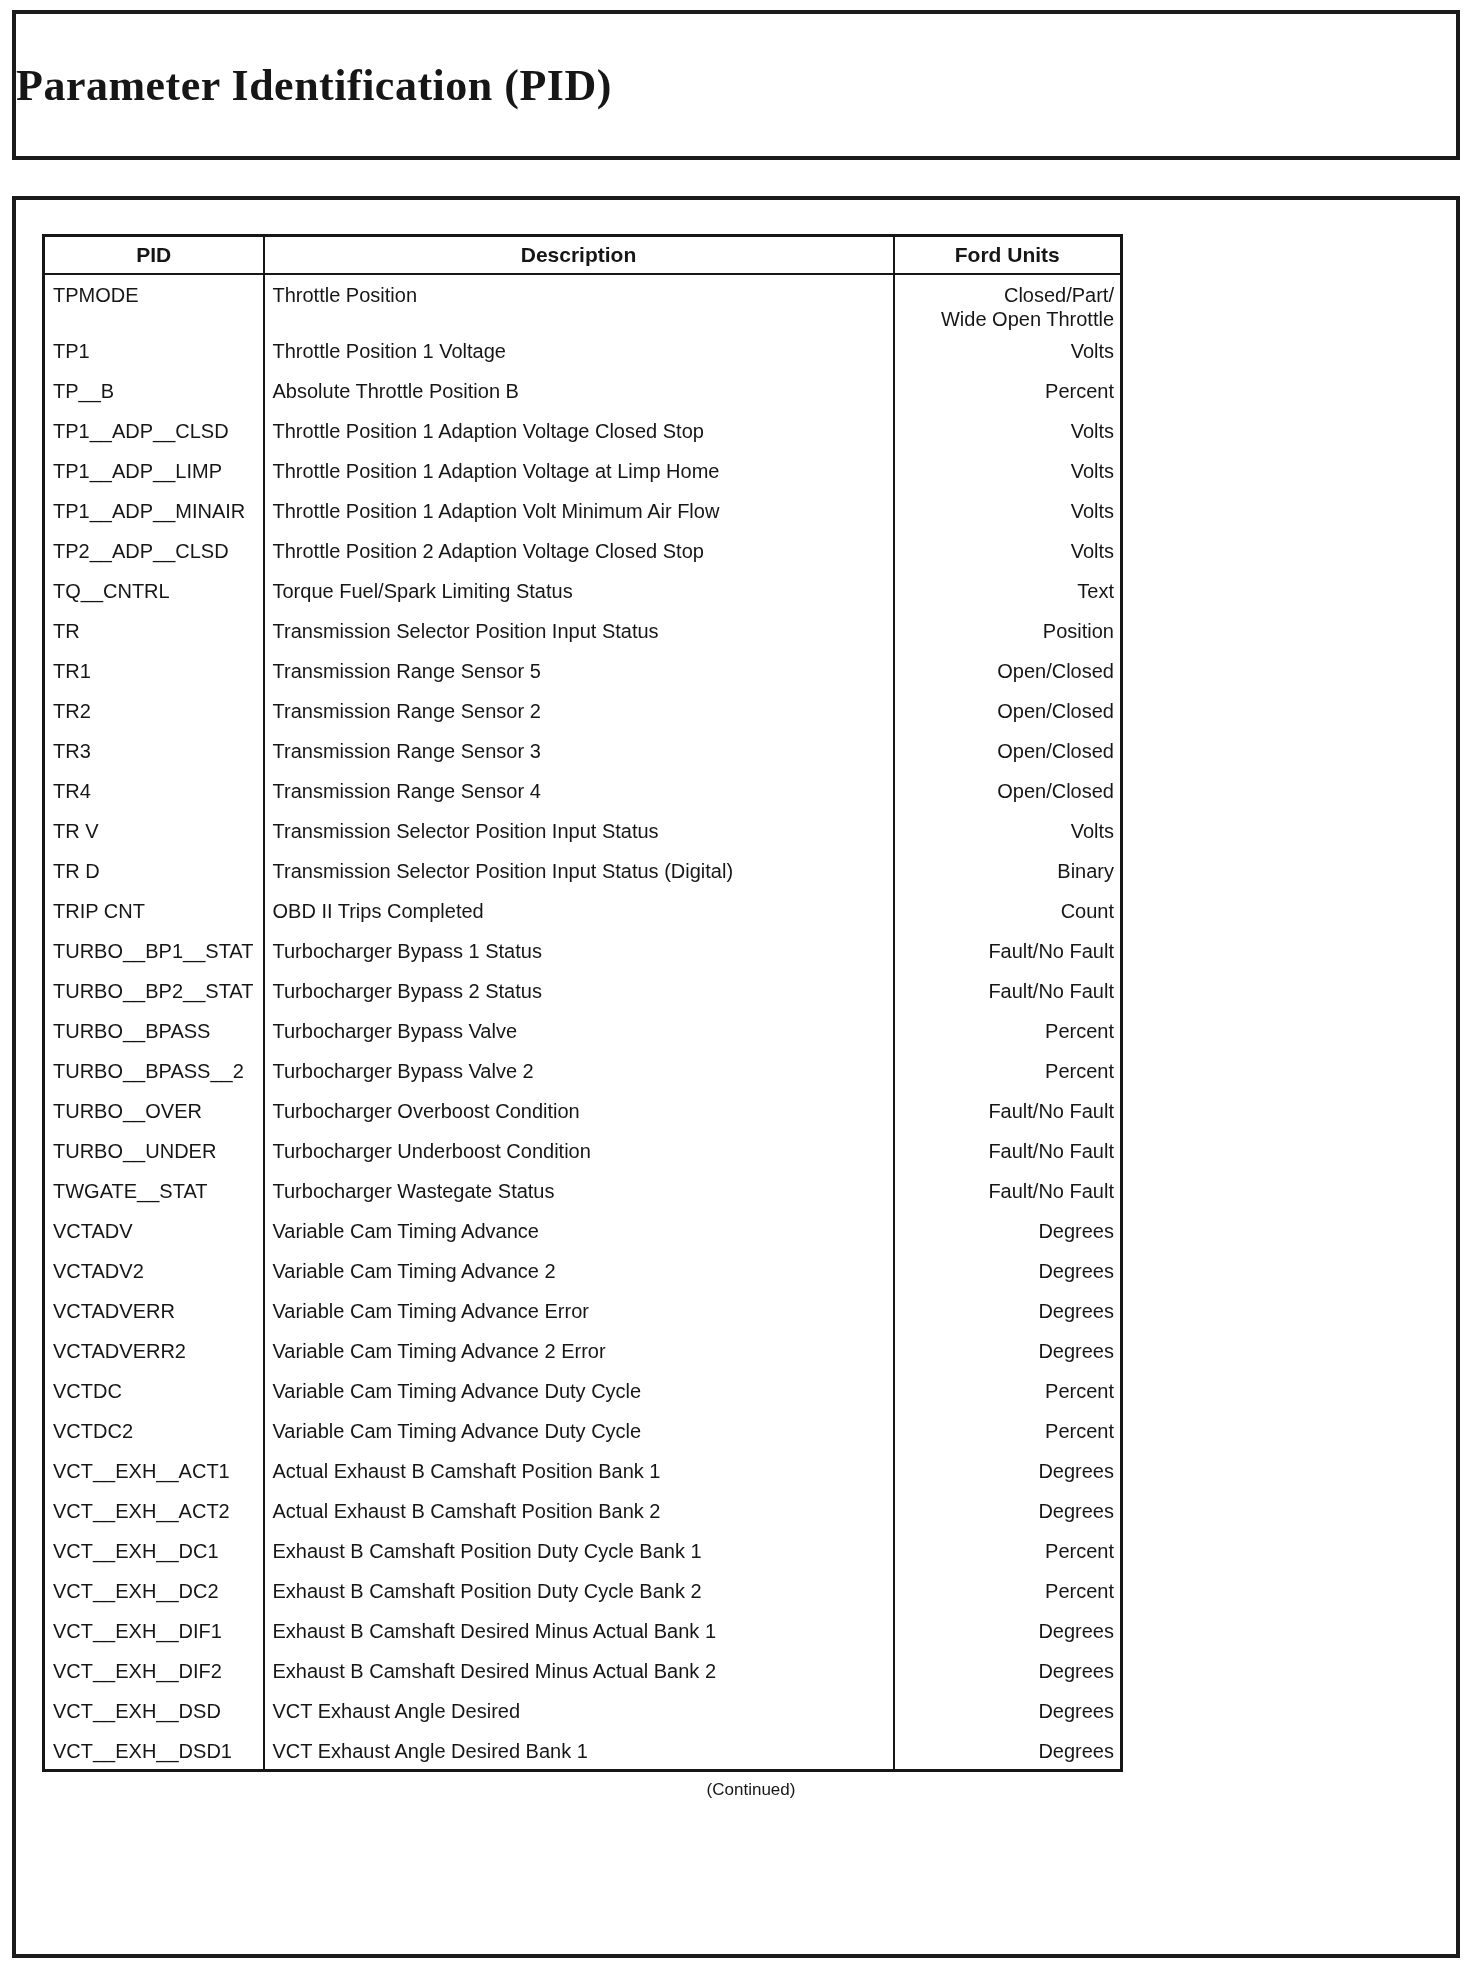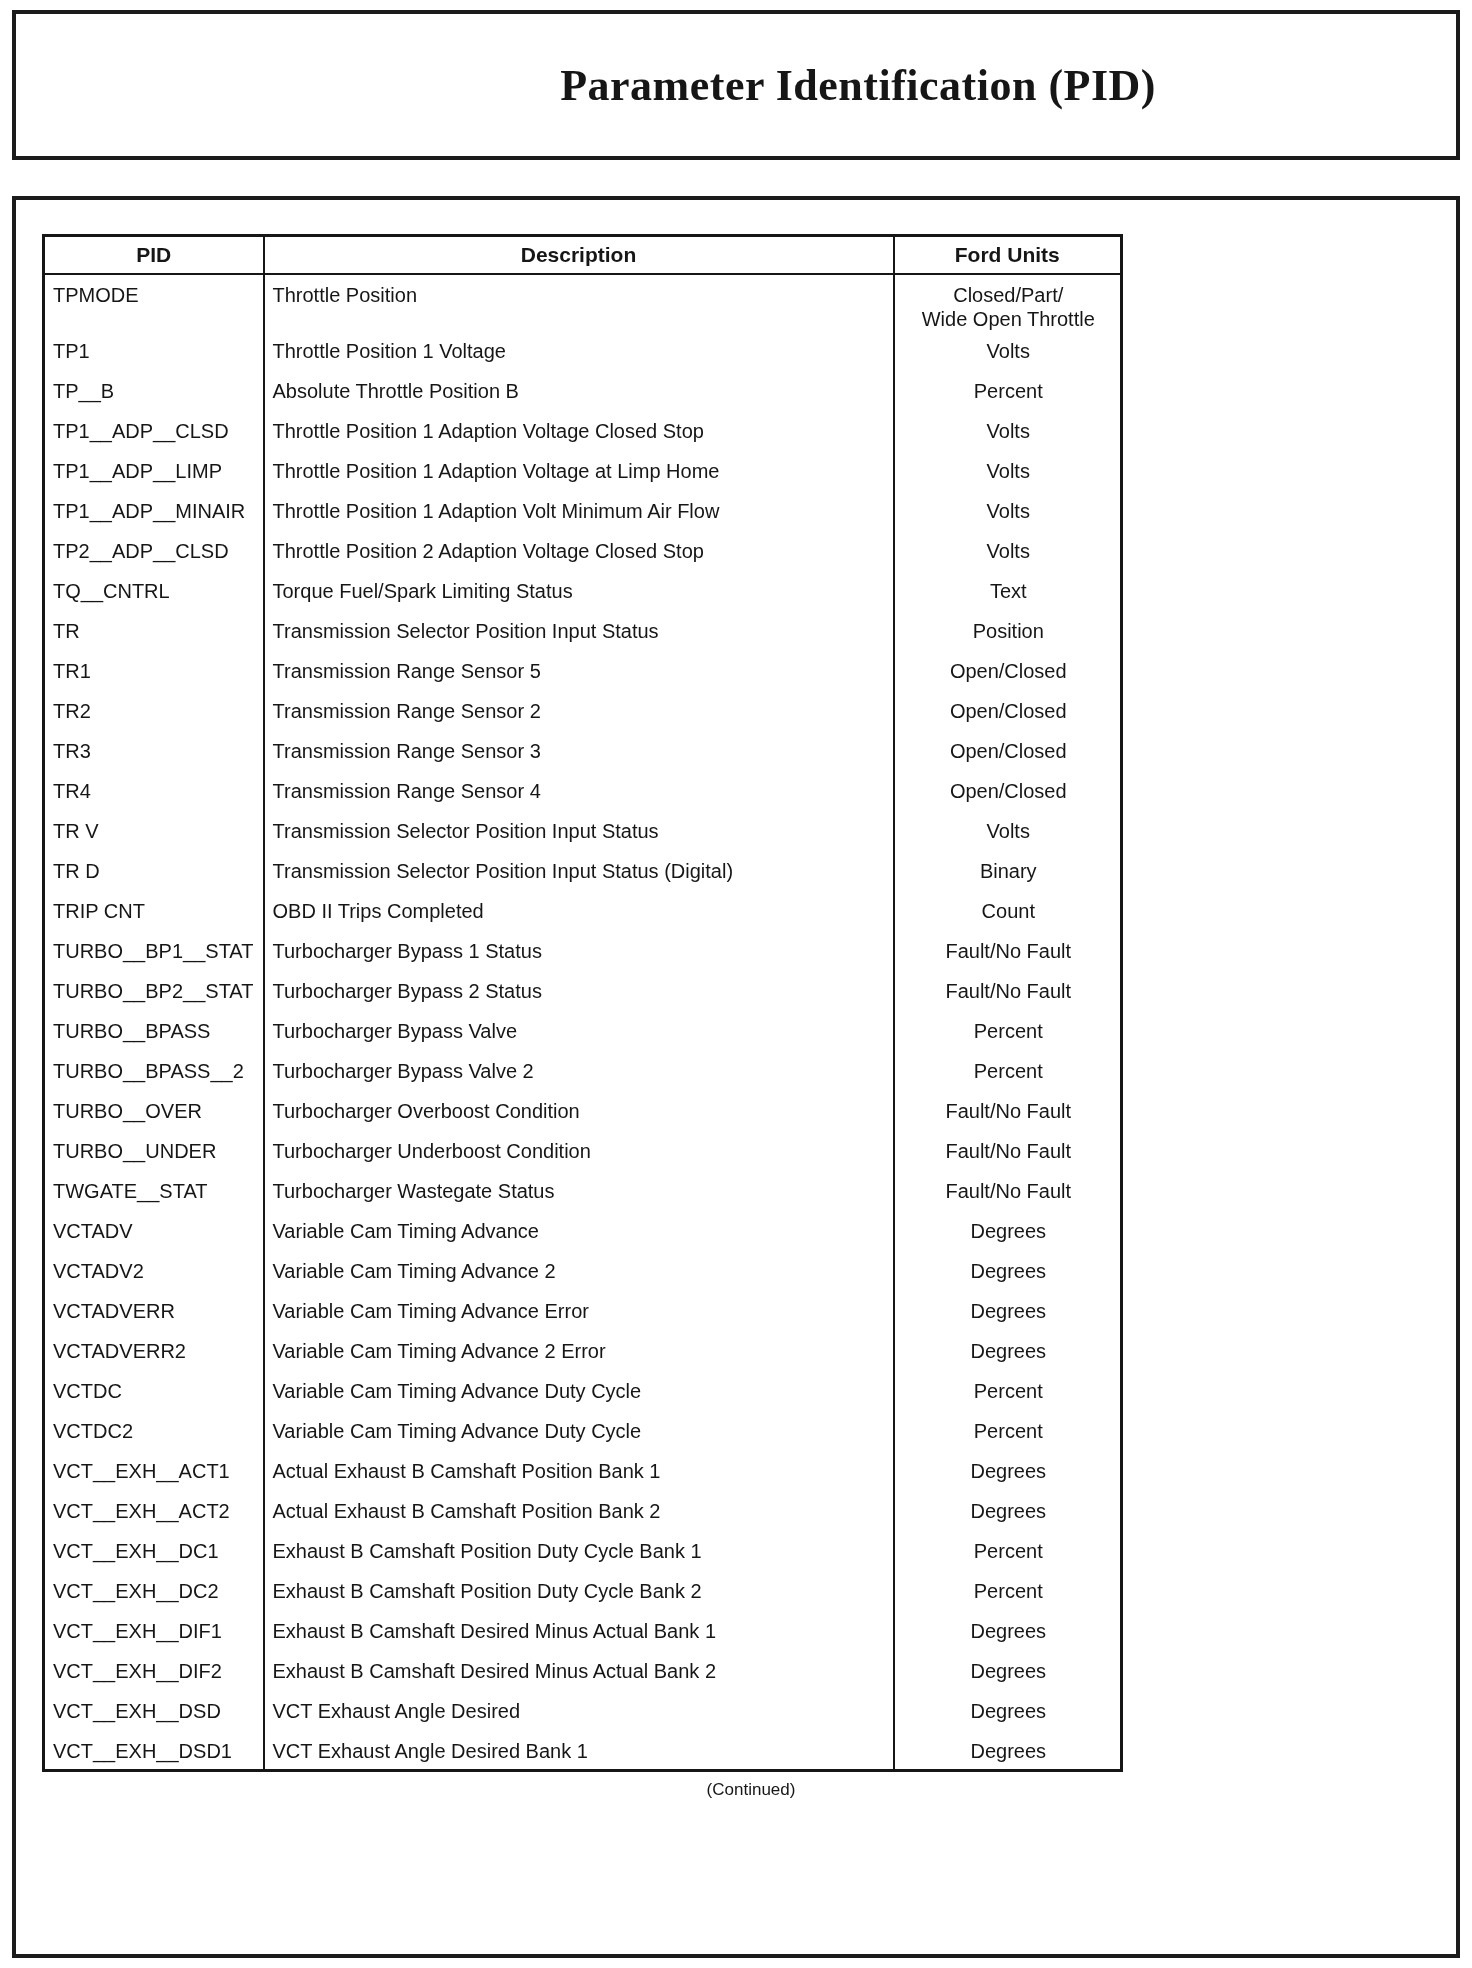--- a/index.html
+++ b/index.html
@@ -17,21 +17,21 @@
   .title-box {
     position: absolute;
     left: 12px;
     top: 10px;
     width: 1448px;
     height: 150px;
     border: 4px solid #1b1b1b;
     background: #ffffff;
     display: flex;
     align-items: center;
-    justify-content: flex-end;
+    justify-content: flex-start;
   }
   .page-title {
     font-family: "Liberation Serif", serif;
     font-weight: bold;
     font-size: 44px;
     letter-spacing: 0.5px;
     margin: 0 300px 0 0;
     white-space: nowrap;
   }
 
@@ -67,21 +67,21 @@
     border-left: 2px solid #161616;
     border-right: 2px solid #161616;
     vertical-align: top;
     height: 40px;
     padding: 8px 6px 0 8px;
     line-height: 24px;
   }
   td.pid-cell { padding-left: 9px; white-space: nowrap; }
   td.desc-cell { padding-left: 12px; }
   td.units-cell {
-    text-align: center;
+    text-align: right;
     white-space: pre-line;
     padding-left: 4px;
     padding-right: 4px;
   }
 
   .continued {
     font-size: 17px;
     margin: 8px 0 0 30px;
     color: #161616;
     text-align: center;

